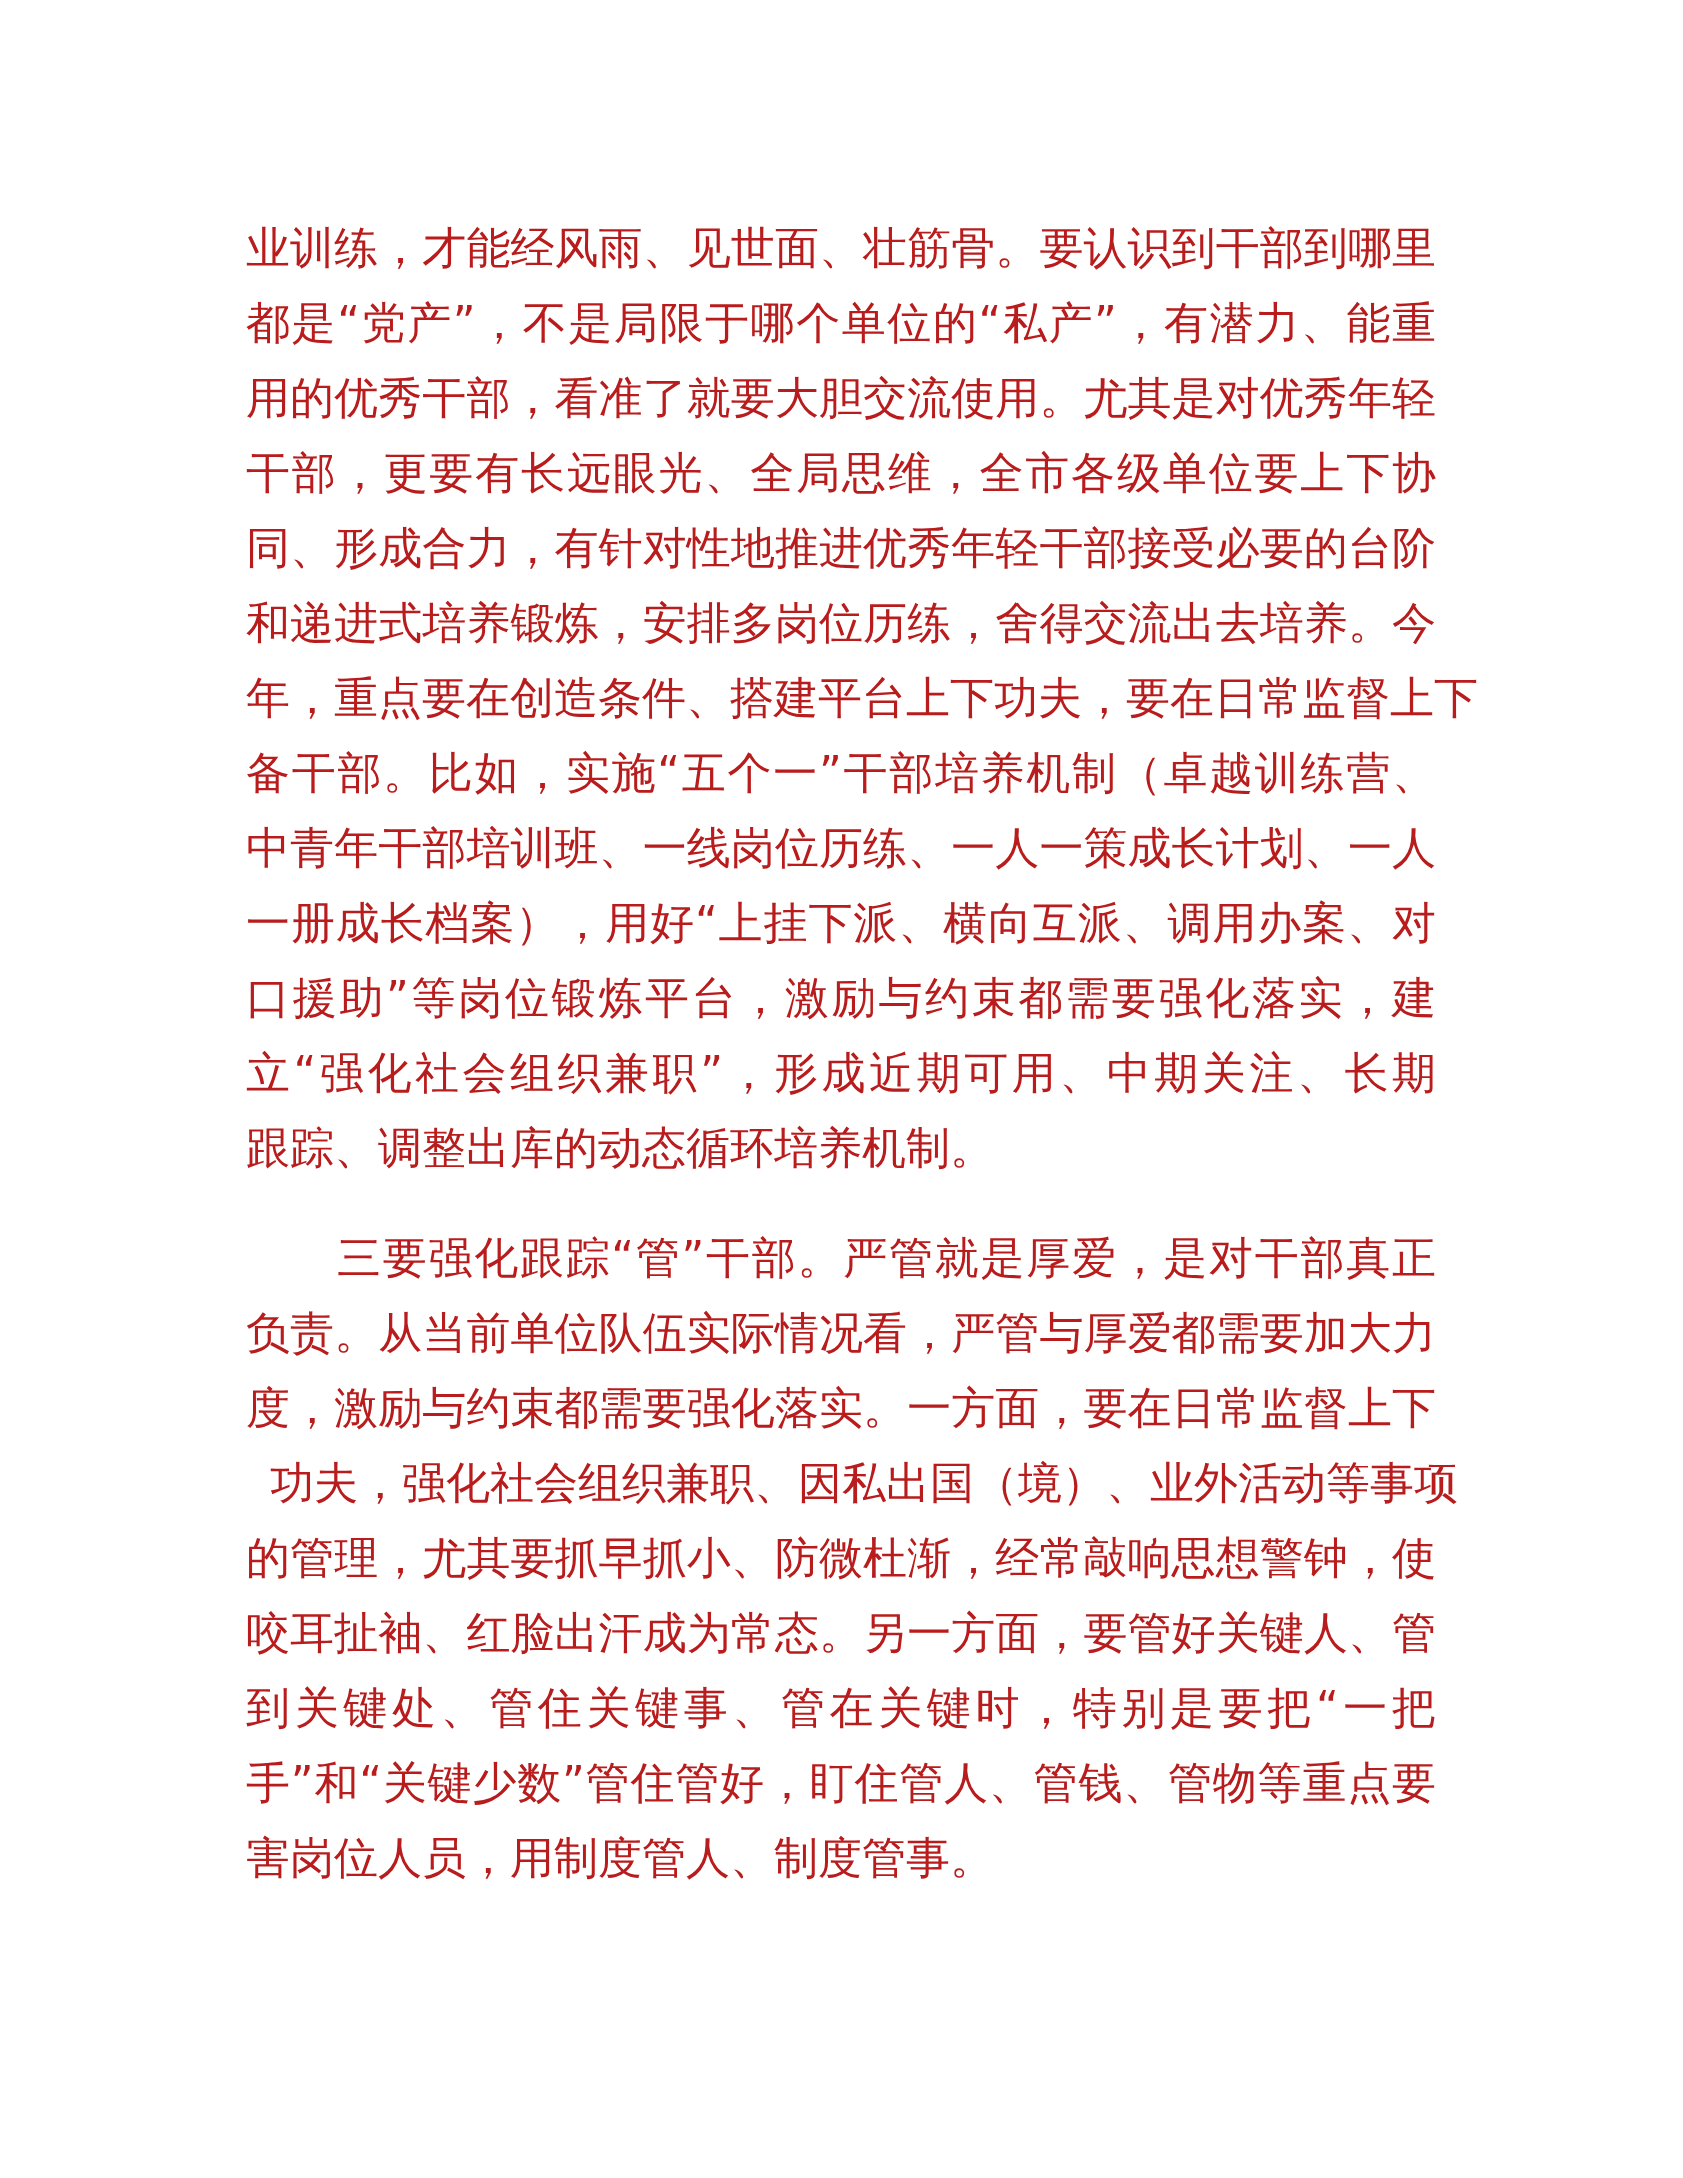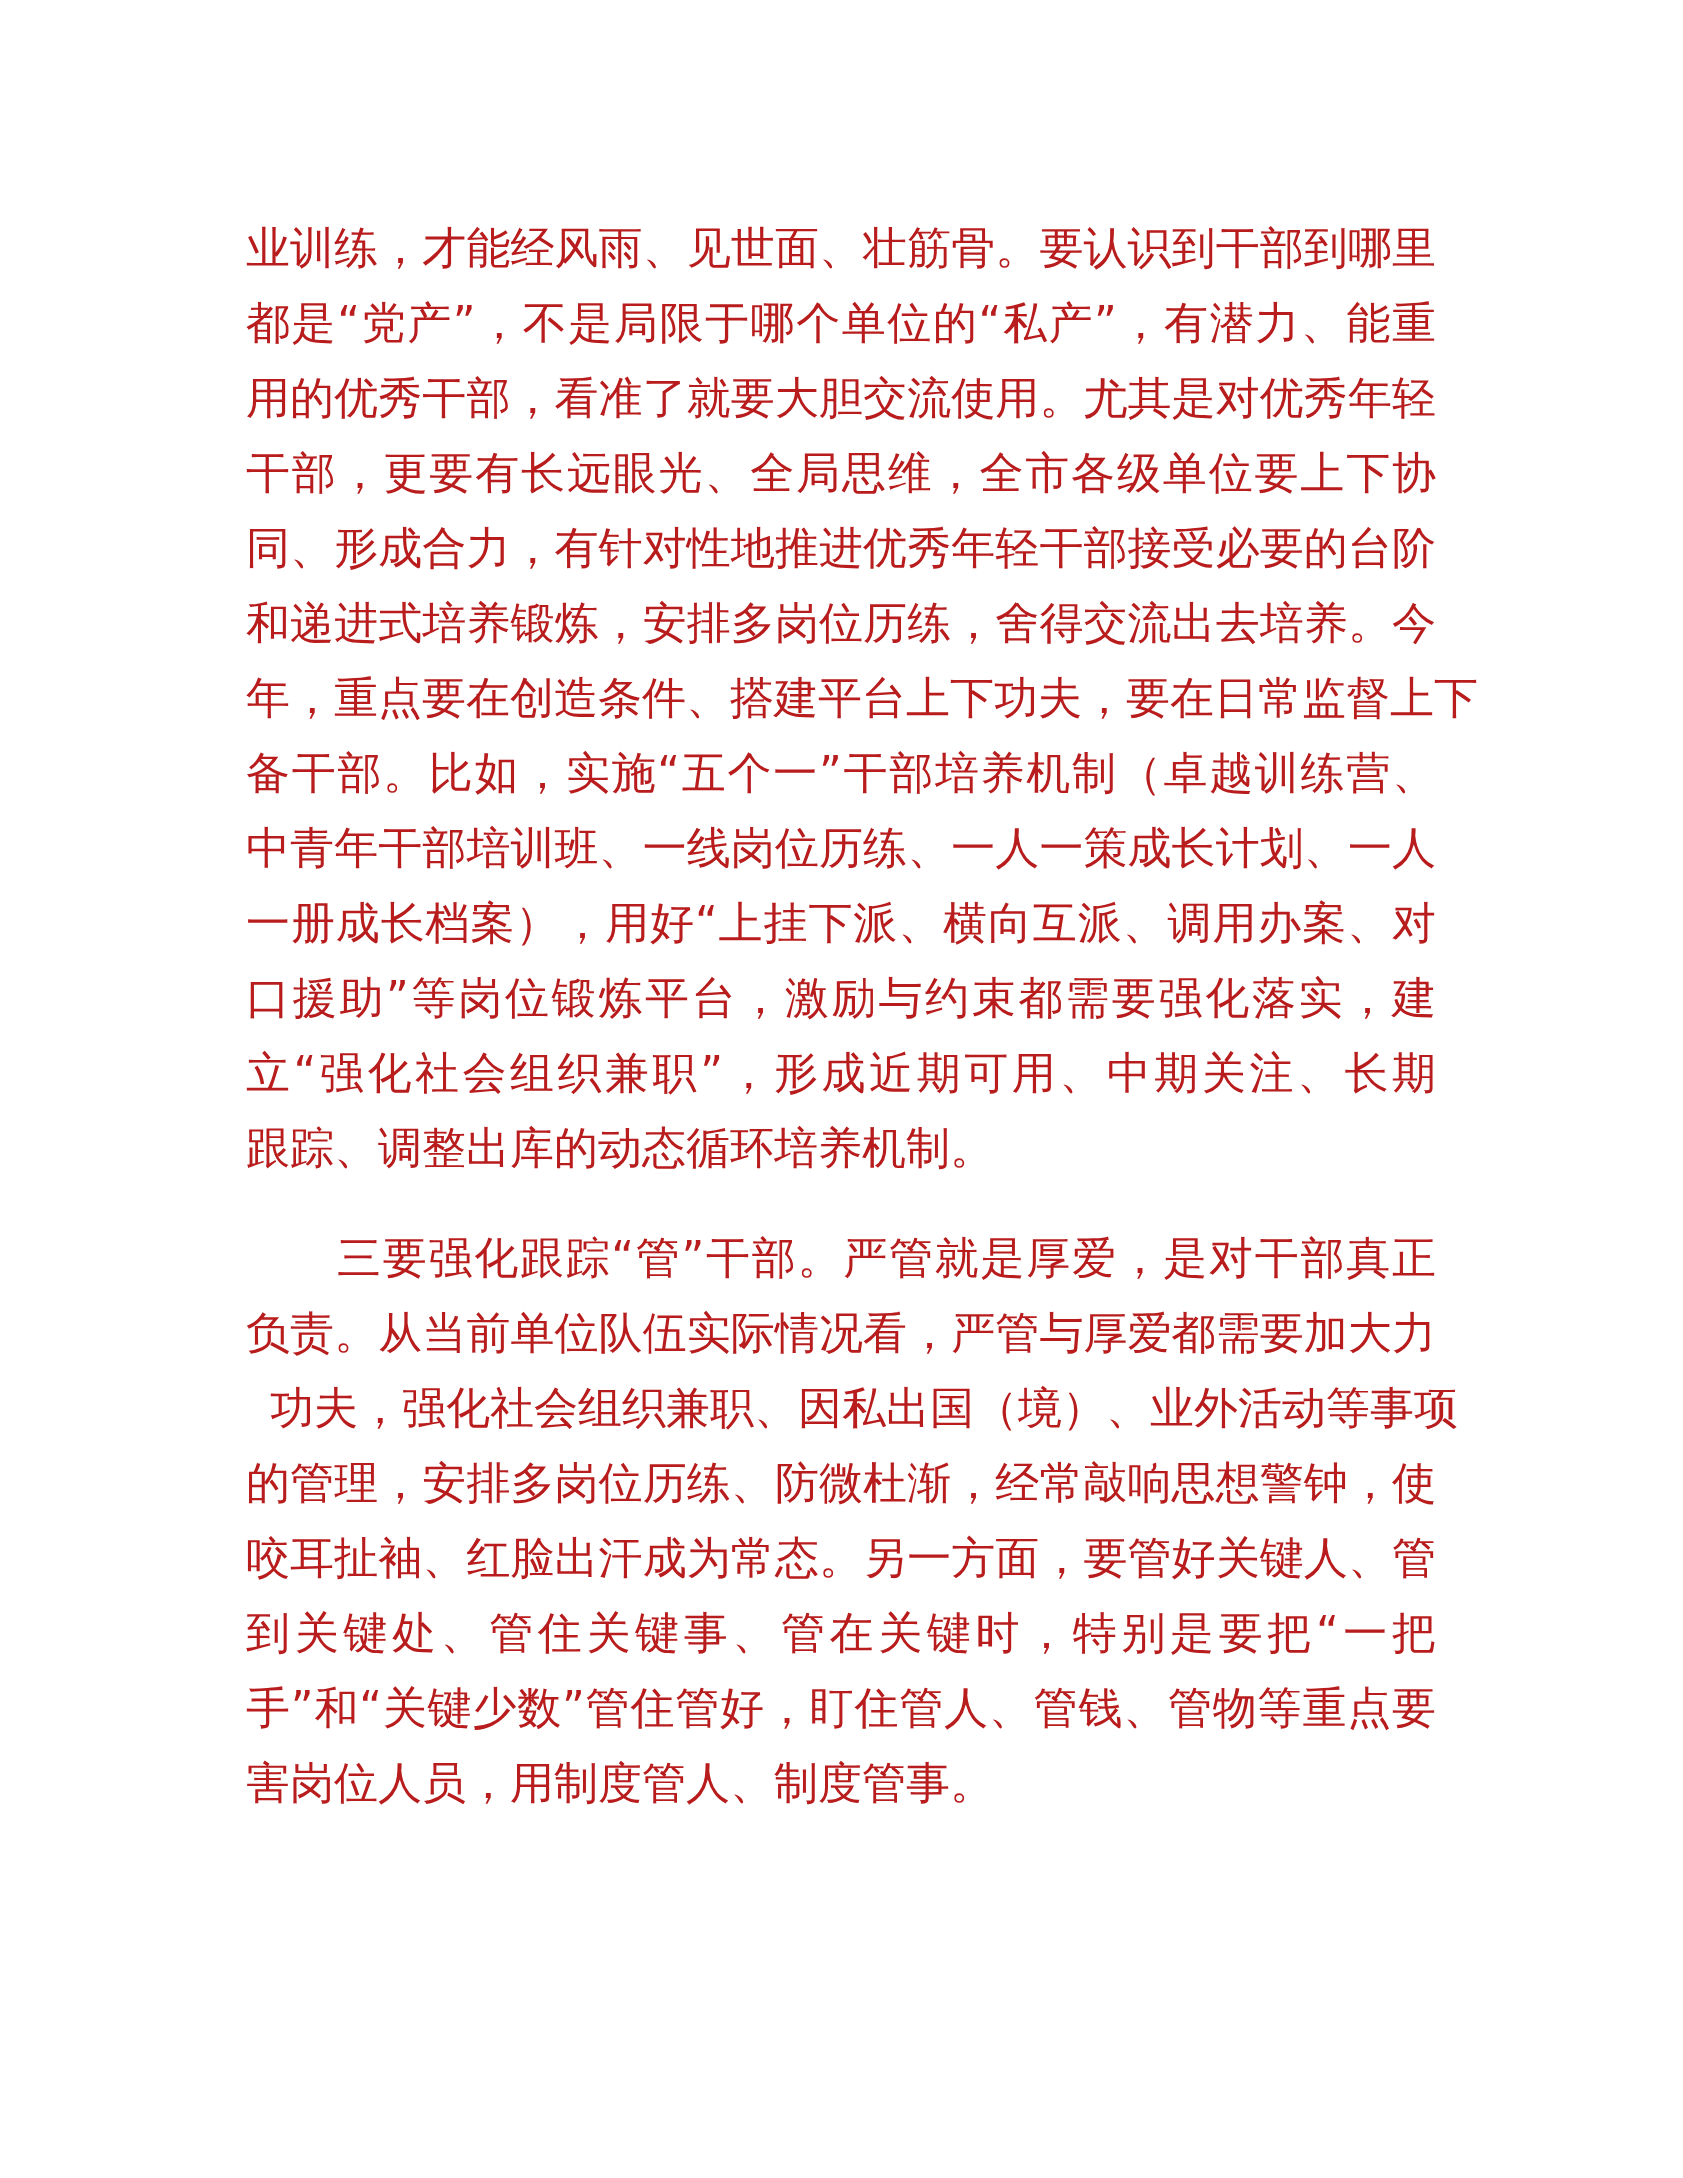--- a/index.html
+++ b/index.html
@@ -41,21 +41,22 @@
     <span class="line" style="letter-spacing: 0px;">中青年干部培训班、一线岗位历练、一人一策成长计划、一人</span>
     <span class="line" style="letter-spacing: 0px;">一册成长档案），用好“上挂下派、横向互派、调用办案、对</span>
     <span class="line" style="letter-spacing: 0px;">口援助”等岗位锻炼平台，激励与约束都需要强化落实，建</span>
     <span class="line" style="letter-spacing: 0px;">立“强化社会组织兼职”，形成近期可用、中期关注、长期</span>
     <span class="line last">跟踪、调整出库的动态循环培养机制。</span>
   </div>
 
   <div class="para" id="p2">
     <span class="line indent" style="letter-spacing: 0px;">三要强化跟踪“管”干部。严管就是厚爱，是对干部真正</span>
     <span class="line" style="letter-spacing: 0px;">负责。从当前单位队伍实际情况看，严管与厚爱都需要加大力</span>
+    <span class="line" style="letter-spacing: 0px;">度，激励与约束都需要强化落实。一方面，要在日常监督上下</span>
     <span class="line" style="letter-spacing: 0px; margin-left: 24px;">功夫，强化社会组织兼职、因私出国（境）、业外活动等事项</span>
-    <span class="line" style="letter-spacing: 0px;">的管理，安排多岗位历练、防微杜渐，经常敲响思想警钟，使</span>
+    <span class="line" style="letter-spacing: 0px;">的管理，尤其要抓早抓小、防微杜渐，经常敲响思想警钟，使</span>
     <span class="line" style="letter-spacing: 0px;">咬耳扯袖、红脸出汗成为常态。另一方面，要管好关键人、管</span>
     <span class="line" style="letter-spacing: 0px;">到关键处、管住关键事、管在关键时，特别是要把“一把</span>
     <span class="line" style="letter-spacing: 0px;">手”和“关键少数”管住管好，盯住管人、管钱、管物等重点要</span>
     <span class="line last">害岗位人员，用制度管人、制度管事。</span>
   </div>
 </div>
 
 
 </body></html>

